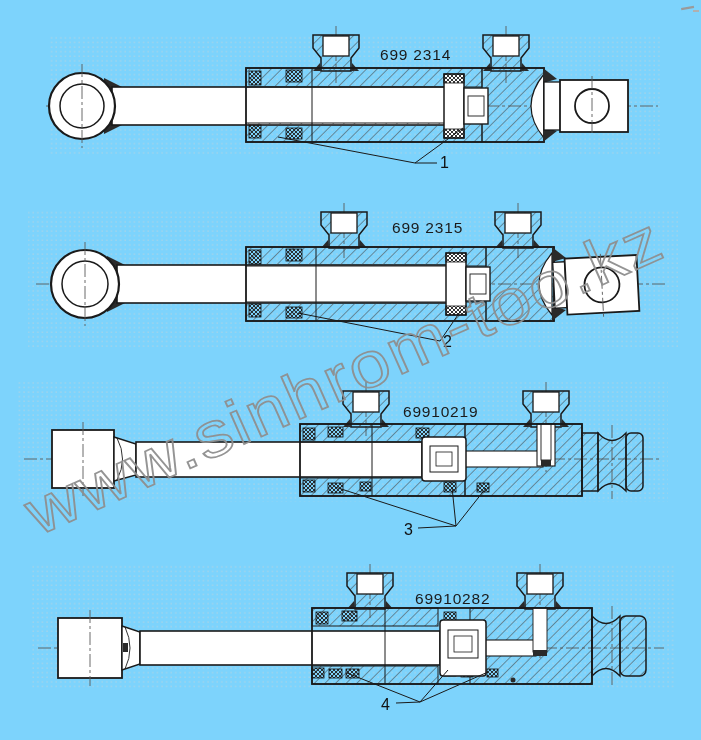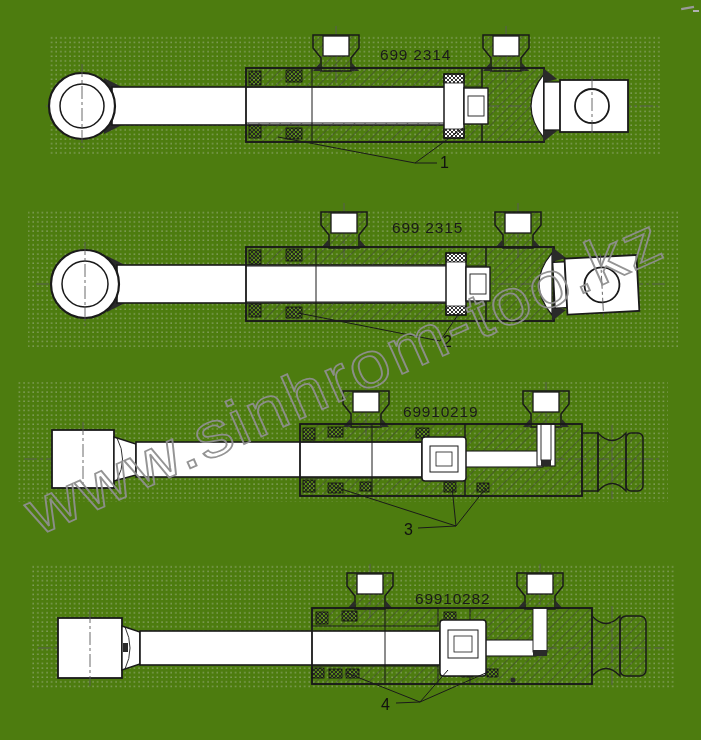--- a/index.html
+++ b/index.html
@@ -1,16 +1,16 @@
 <!DOCTYPE html>
 <html><head>
 <meta charset="utf-8">
 <style>
   html,body { margin:0; padding:0; background:#ffffff; }
-  .page { position:relative; width:701px; height:740px; background:#4d7c0f; overflow:hidden;
+  .page { position:relative; width:701px; height:740px; background:#7dd3fc; overflow:hidden;
           font-family:"Liberation Sans", sans-serif; }
   svg { display:block; }
   .white  { fill:#ffffff; stroke:#1a1a1a; }
   .ln     { fill:none; stroke:#1a1a1a; }
   .hatchf { fill:url(#hatch); stroke:#1a1a1a; }
   .seal   { fill:url(#cross); stroke:#111111; stroke-width:0.8; }
   .dark   { fill:#2a2a2a; stroke:none; }
   .cl     { fill:none; stroke:#5a5a5a; stroke-width:0.9; stroke-dasharray:13 3 3 3; }
   .leader { fill:none; stroke:#1a1a1a; stroke-width:1; }
   .lbl    { font:15.5px "Liberation Sans", sans-serif; fill:#1a1a1a; letter-spacing:0.8px; }

